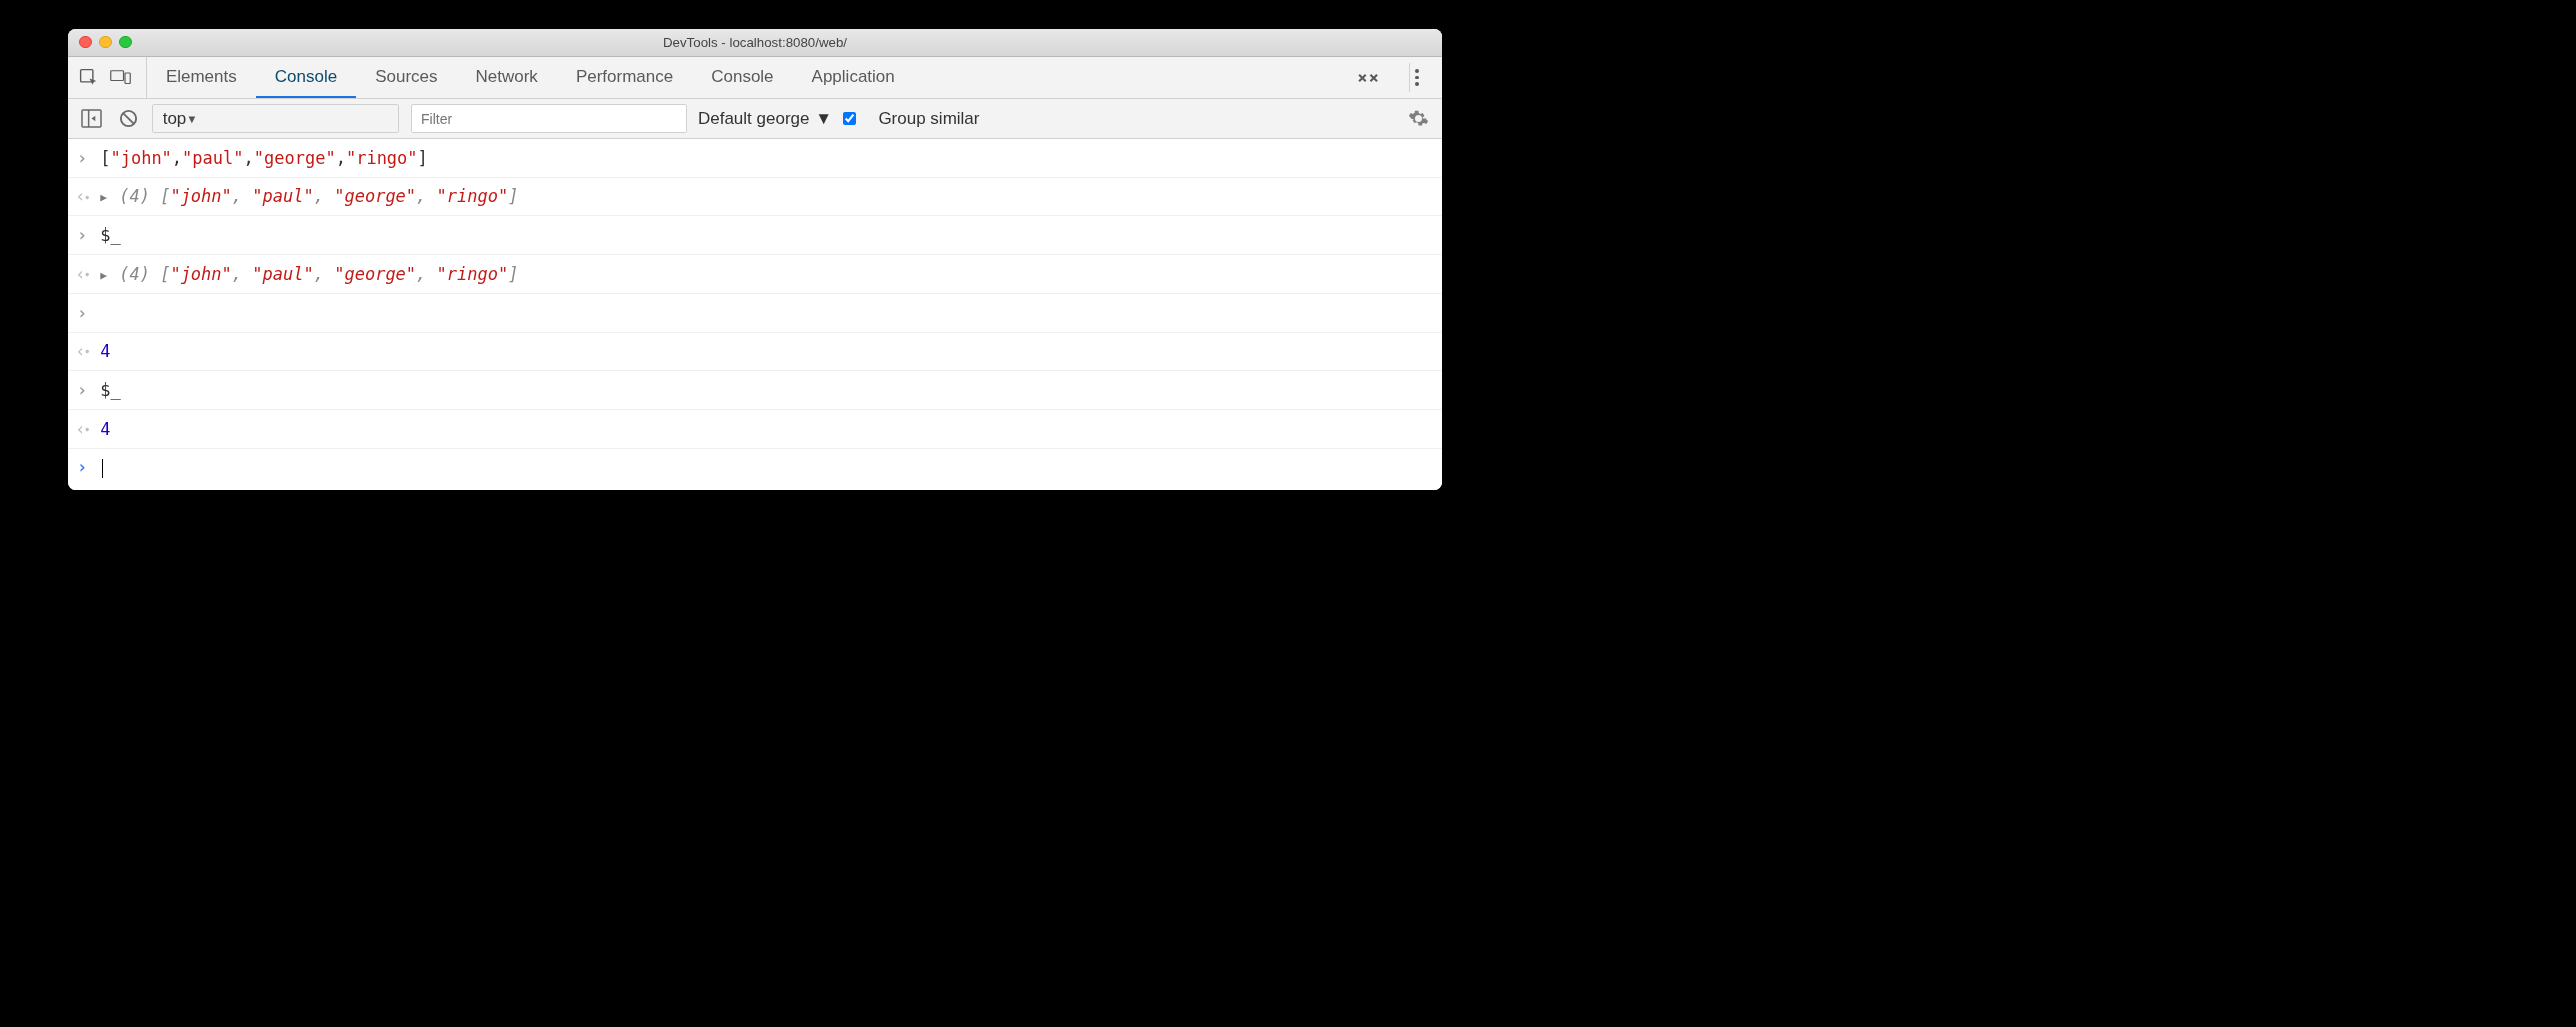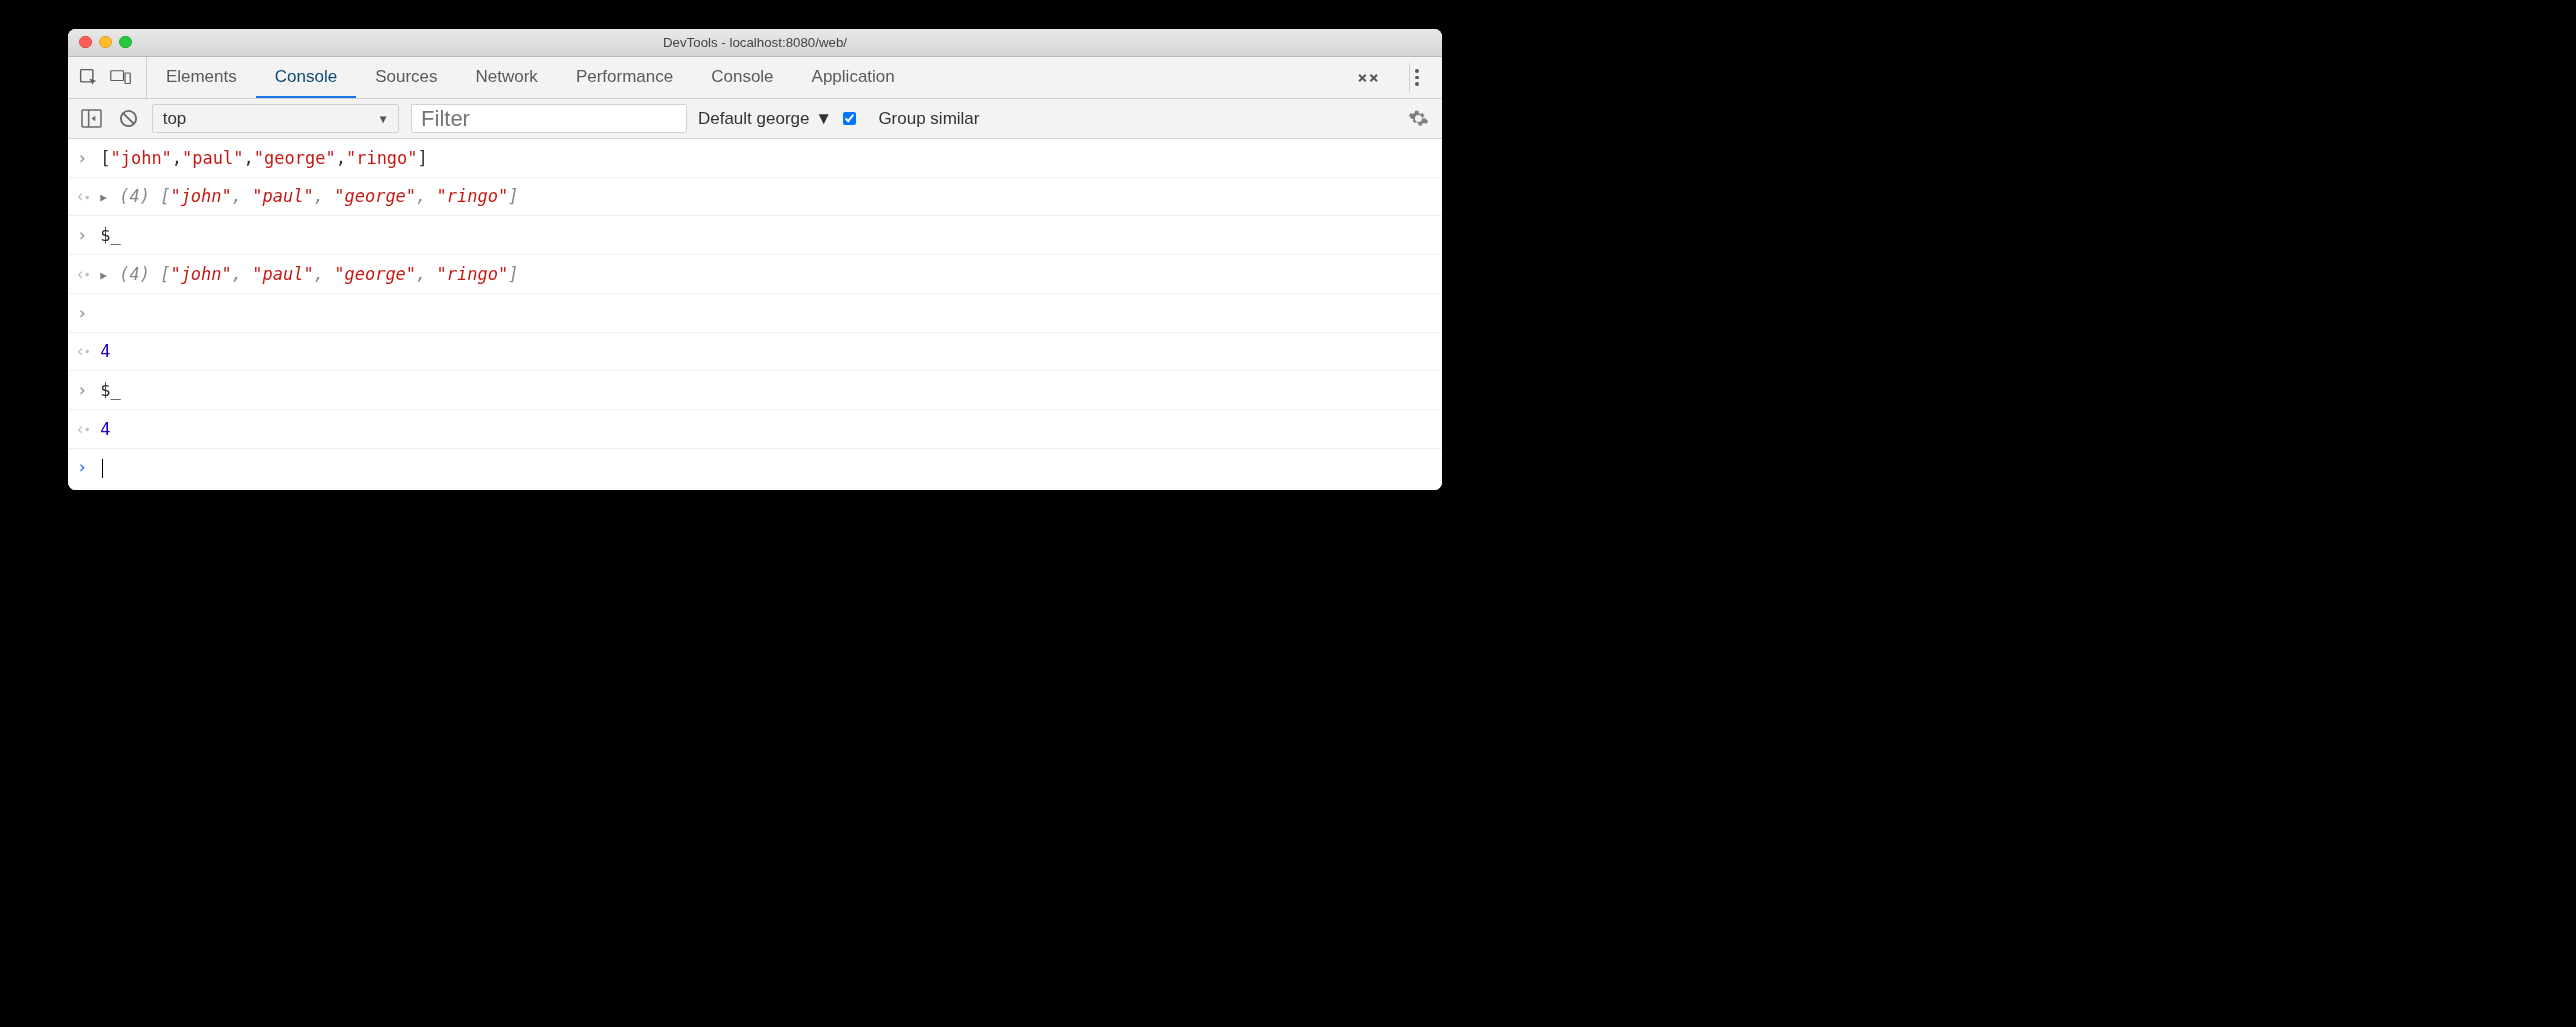--- a/index.html
+++ b/index.html
@@ -87,29 +87,29 @@
       background: #f3f3f3;
       border-bottom: 1px solid #d0d0d0;
       display:flex; align-items:center; gap:11.4px; padding:0 11.4px;
       font-size: 17px;
     }
     .toolbar .icon-btn {
       width:25px; height:25px; display:flex; align-items:center; justify-content:center;
       color:#6a6a6a;
     }
     .context-select {
-      display:flex; align-items:center; justify-content:space-between;
+      display:flex; align-items:center; 
       border:1px solid #d0d0d0; background:#fff0; padding:1.9px 9.5px;
       width:247px; height:28.5px; color:#333;
       border-radius:1.9px;
     }
     .context-select .caret { color:#555; font-size:11.4px;}
     .filter-input {
       border:1px solid #d0d0d0; background:#fff; padding:1.9px 9.5px;
-      width:276px; height:28.5px; color:#333; font-size:22px;
+      width:276px; height:28.5px; color:#333; font-size:14px;
       border-radius:1.9px;
     }
     .levels-select { display:flex; align-items:center; gap:5.7px; color:#333;}
     .checkbox-wrap { display:flex; align-items:center; gap:22px; color:#333;}
     .gear { margin-left:auto; color:#6a6a6a; }
 
     .console-body {
       font-family: Menlo, Consolas, monospace;
       font-size: 17px;
       line-height: 1.55;

